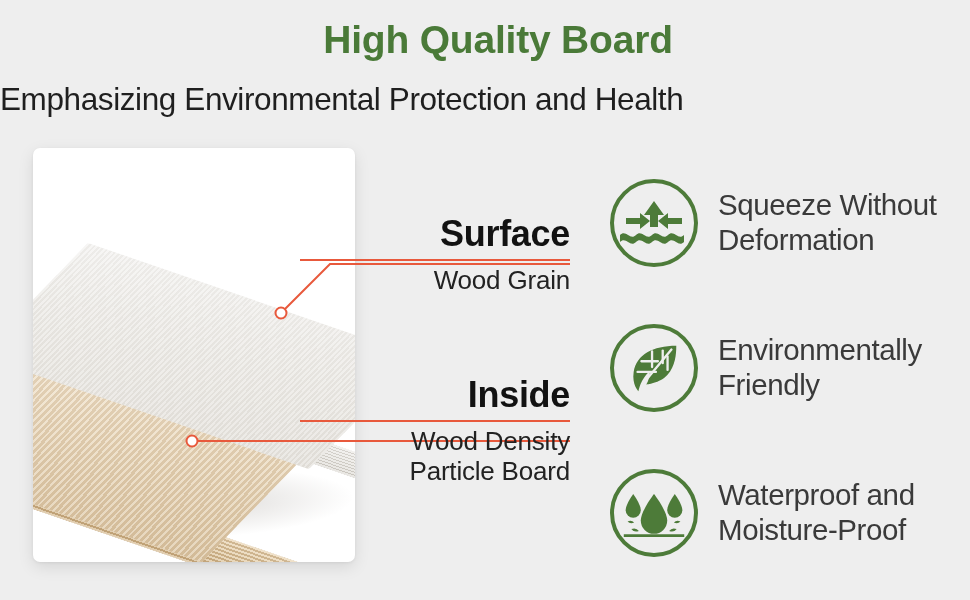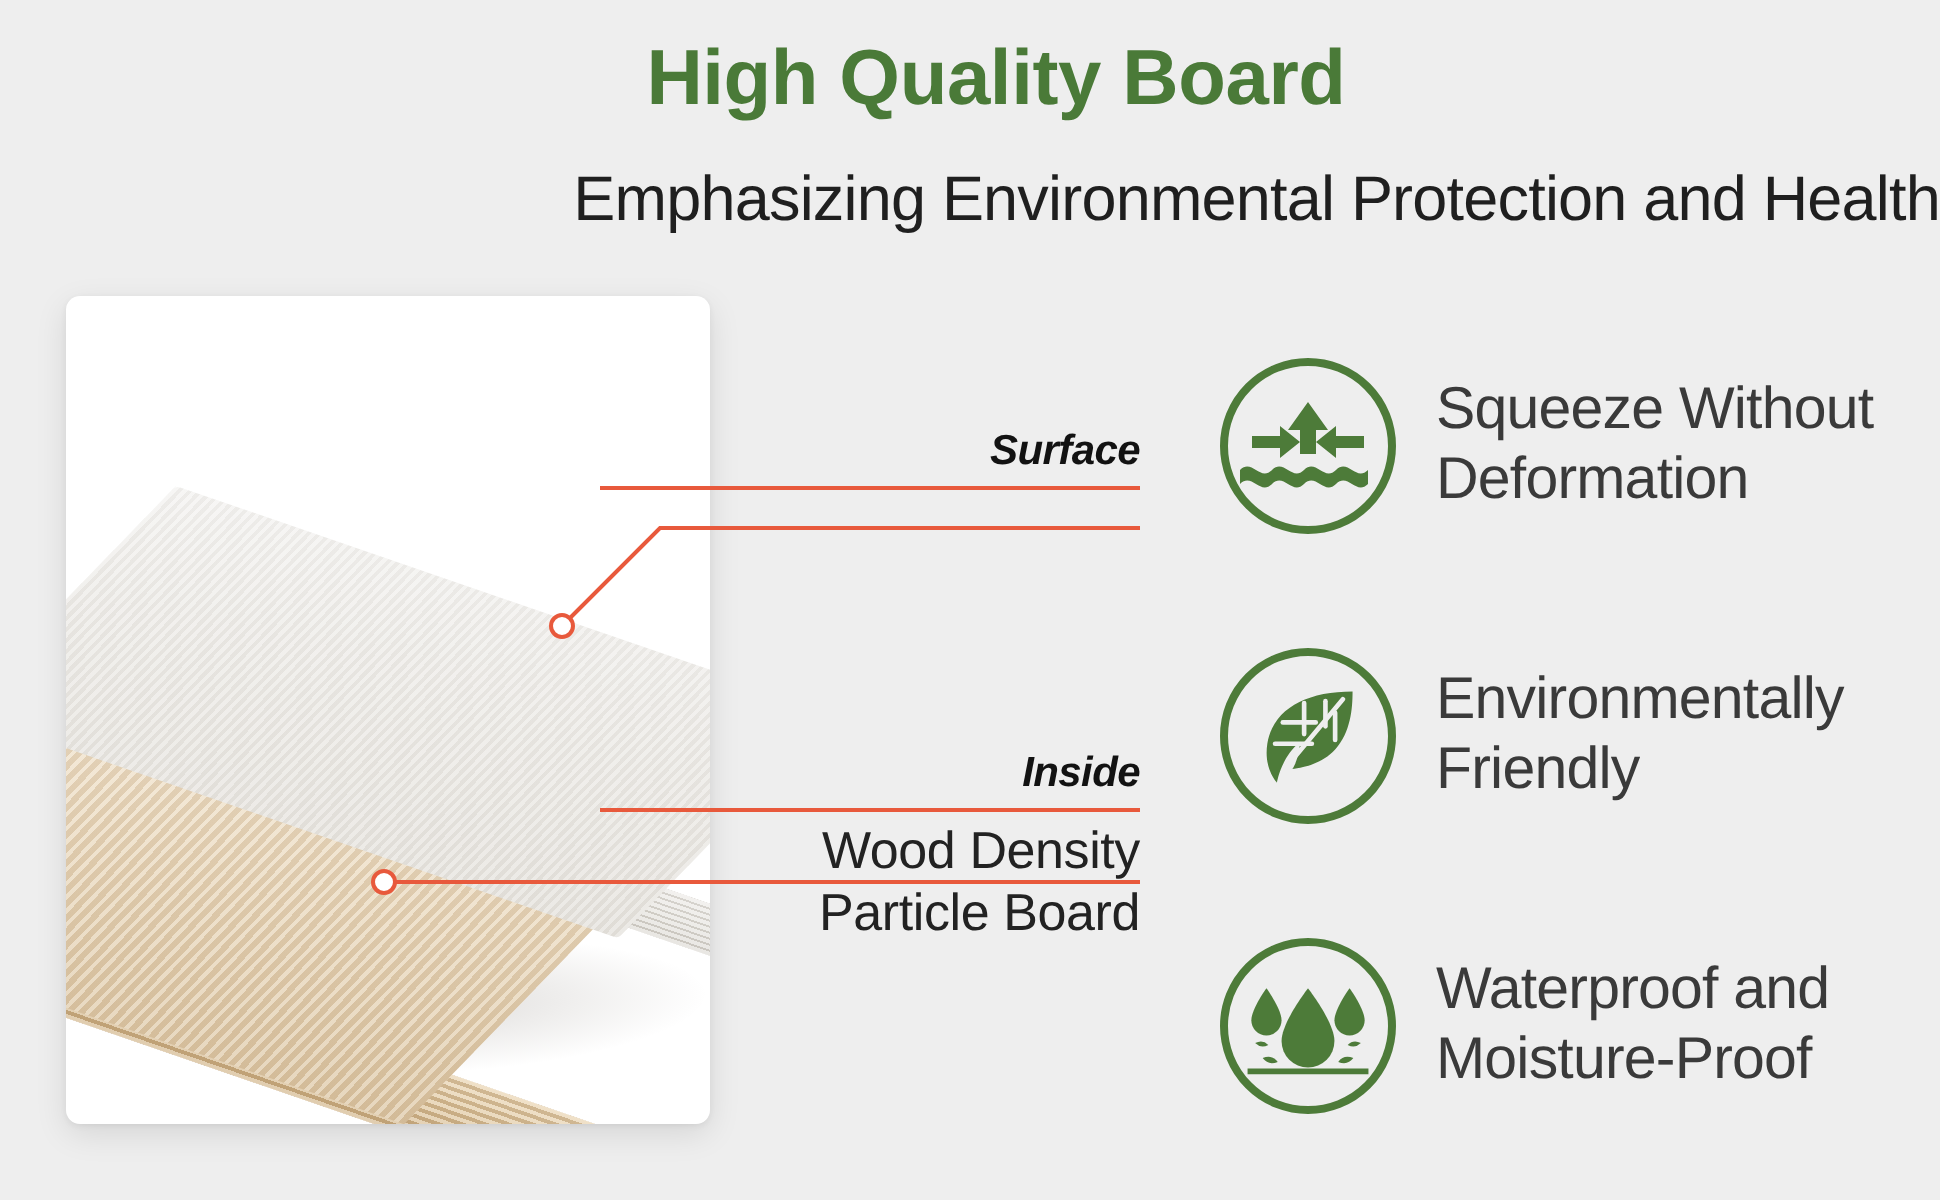--- a/index.html
+++ b/index.html
@@ -12,21 +12,21 @@
   .stage{position:relative;width:970px;height:600px;}
 
   
   .title{
     position:absolute;left:0;top:20px;width:970px;text-align:center;
     font-size:39px;font-weight:bold;color:#4a7a38;letter-spacing:-0.2px;
     line-height:1;
     padding-left:13px;
   }
   .subtitle{
-    position:absolute;left:0;top:84px;width:970px;text-align:right;
+    position:absolute;left:0;top:84px;width:970px;text-align:left;
     font-size:31.5px;font-weight:normal;color:#1f1f1f;letter-spacing:-0.4px;
     line-height:1;
   }
 
   
   .photo-card{
     position:absolute;left:33px;top:148px;width:322px;height:414px;
     background:#ffffff;border-radius:7px;overflow:hidden;
     box-shadow:0 5px 16px rgba(0,0,0,.10), 0 1px 3px rgba(0,0,0,.06);
   }
@@ -88,23 +88,22 @@
     position:absolute;left:30px;top:320px;width:290px;height:70px;
     background:radial-gradient(ellipse at 50% 50%,rgba(90,80,70,.20),rgba(90,80,70,0) 70%);
     transform:skewX(-36deg);
   }
 
   
   .leader{position:absolute;left:0;top:0;width:970px;height:600px;pointer-events:none;}
 
   .callout{position:absolute;text-align:right;}
   .callout .head{
-    font-size:21px;font-weight:bold;color:#121212;line-height:1.05;
+    font-size:36px;font-weight:bold;color:#121212;line-height:1.05;
     letter-spacing:-0.3px;
-    font-style:italic;
   }
   .callout .rule{
     height:2px;background:#e8593c;margin:6px 0 4px 0;width:100%;
   }
   .callout .sub{
     font-size:26px;font-weight:normal;color:#222;line-height:1.18;
     letter-spacing:-0.2px;
   }
   #callout-surface{left:300px;top:215px;width:270px;}
   #callout-inside{left:300px;top:376px;width:270px;}
@@ -150,20 +149,21 @@
     <polyline points="281,313 330,264 570,264" fill="none" stroke="#e8593c" stroke-width="2"></polyline>
     <circle cx="281" cy="313" r="5.5" fill="#ffffff" stroke="#e8593c" stroke-width="2"></circle>
 
     <line x1="192" y1="441" x2="570" y2="441" stroke="#e8593c" stroke-width="2"></line>
     <circle cx="192" cy="441" r="5.5" fill="#ffffff" stroke="#e8593c" stroke-width="2"></circle>
   </svg>
 
   <div class="callout" id="callout-surface">
     <div class="head">Surface</div>
     <div class="rule"></div>
+    <div class="sub">Wood Grain</div>
   </div>
 
   <div class="callout" id="callout-inside">
     <div class="head">Inside</div>
     <div class="rule"></div>
     <div class="sub">
       <div>Wood Density</div>
       <div>Particle Board</div>
     </div>
   </div>

